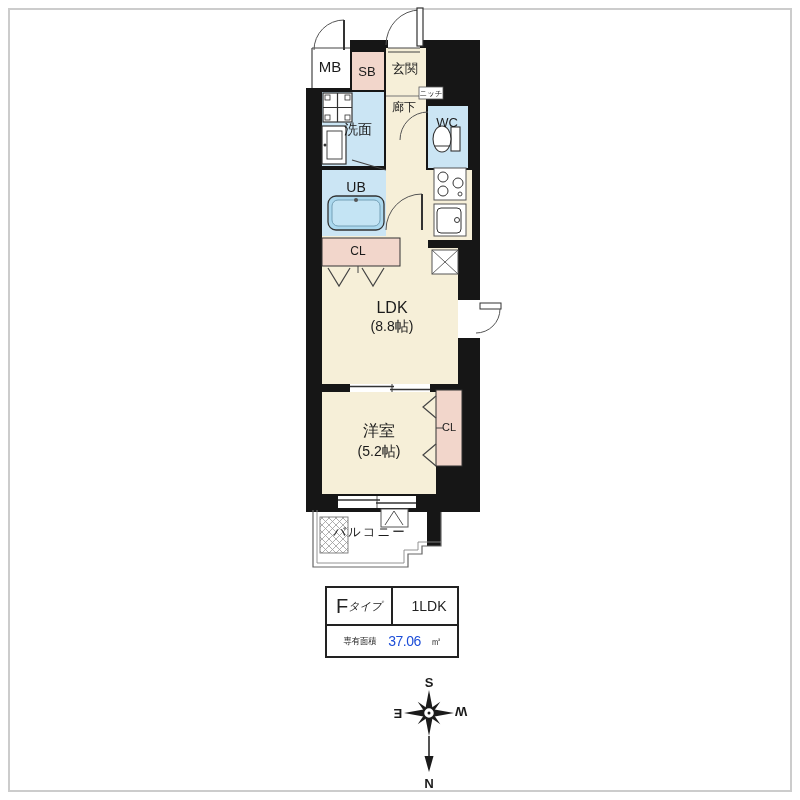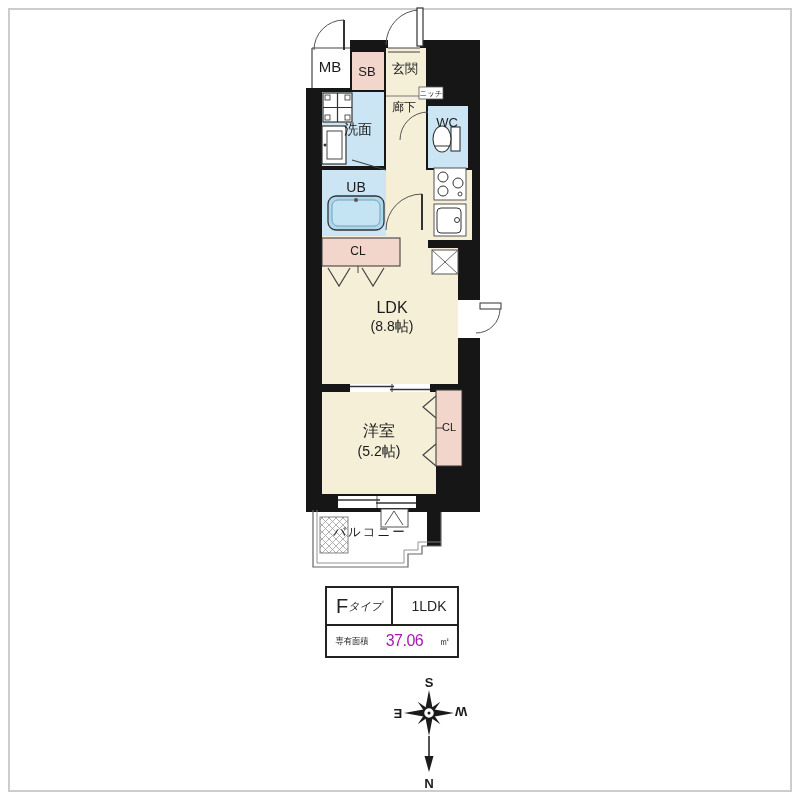--- a/index.html
+++ b/index.html
@@ -6,25 +6,25 @@
   #stage{position:relative;width:800px;height:800px;background:#ffffff;overflow:hidden;
          font-family:"Liberation Sans","DejaVu Sans",sans-serif;}
   #frame{position:absolute;left:8px;top:8px;right:8px;bottom:8px;border:2px solid #cccccc;pointer-events:none;}
   svg{position:absolute;left:0;top:0;}
   svg text{font-family:"Liberation Sans","DejaVu Sans",sans-serif;fill:#1b1b1b;}
   
   .spec-table{position:absolute;left:325px;top:586px;width:130px;border:2px solid #222;background:#fff;}
   .spec-row1{display:flex;height:36px;border-bottom:2px solid #222;}
   .spec-cell-type{width:64px;border-right:2px solid #222;display:flex;align-items:center;justify-content:center;}
   .spec-cell-layout{flex:1;display:flex;align-items:center;justify-content:center;font-size:14px;color:#222;margin-left:8px;}
-  .spec-row2{height:30px;display:flex;align-items:center;justify-content:center;gap:16px;}
+  .spec-row2{height:30px;display:flex;align-items:center;justify-content:center;gap:10px;}
   .type-main{font-size:20px;color:#222;}
   .type-suffix{font-size:11px;color:#222;font-style:italic;}
   .area-label{font-size:9px;color:#222;transform:scaleX(.92);}
-  .area-value{font-size:16px;color:#a21caf;letter-spacing:-.5px;}
+  .area-value{font-size:14px;color:#1d4ed8;letter-spacing:-.5px;}
   .area-unit{font-size:11px;color:#222;}
 </style>
 </head>
 <body>
 
 <div id="stage">
   <div id="frame"></div>
 
   <svg width="800" height="800" viewBox="0 0 800 800">
     <defs>

